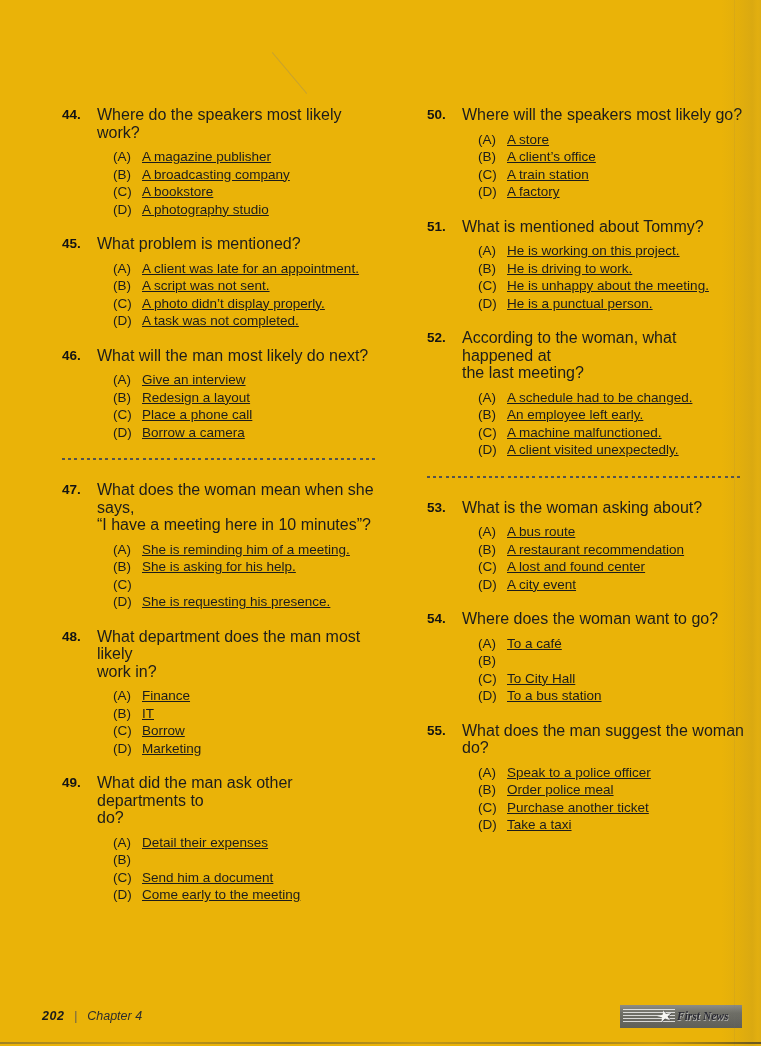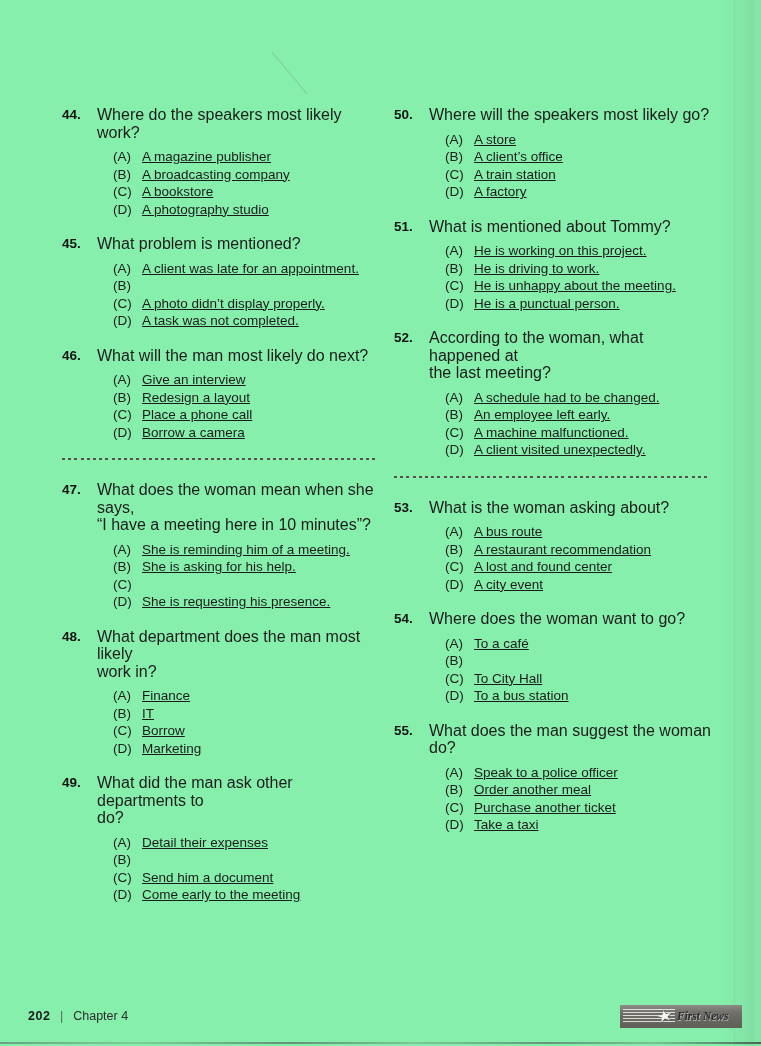--- a/index.html
+++ b/index.html
@@ -2,21 +2,21 @@
 <html><head>
 <meta charset="utf-8">
 <style>
   html,body{margin:0;padding:0;}
   body{
     width:761px;height:1046px;position:relative;overflow:hidden;
     background:#ffffff;
     font-family:"Liberation Sans","DejaVu Sans",sans-serif;
     color:#1e1e1e;
   }
-  .sheet{position:absolute;inset:0;background:#86efac;}
+  .sheet{position:absolute;inset:0;background:#eab308;}
 
   
   .edge-shadow{
     position:absolute;top:0;bottom:0;right:0;width:40px;pointer-events:none;
     background:linear-gradient(to right,rgba(0,0,0,0) 0%,rgba(90,90,90,0.05) 45%,rgba(90,90,90,0.11) 78%,rgba(120,120,120,0.07) 92%,rgba(120,120,120,0.10) 100%);
   }
   .edge-line{
     position:absolute;top:0;bottom:0;right:26px;width:1px;
     background:rgba(120,120,120,0.10);pointer-events:none;
   }
@@ -29,40 +29,40 @@
   }
   .scratch{
     position:absolute;left:289px;top:46px;width:1px;height:54px;
     background:rgba(130,130,130,0.35);transform:rotate(-40deg);
     border-radius:1px;pointer-events:none;
   }
 
   
   .col{position:absolute;top:106px;width:318px;}
   #col-left{left:62px;}
-  #col-right{left:394px;}
+  #col-right{left:427px;}
 
   .question{margin-bottom:17px;}
   .qrow{display:grid;grid-template-columns:35px 1fr;align-items:start;}
   .qnum{font-weight:bold;font-size:13.5px;line-height:17.5px;color:#141414;}
   .qtext{font-size:16px;line-height:17.5px;white-space:pre-line;color:#1c1c1c;}
   .options{margin-left:51px;margin-top:7px;}
   .option{display:grid;grid-template-columns:29px 1fr;font-size:13.5px;line-height:17.5px;}
   .letter{color:#1c1c1c;}
   .otext{color:#1c1c1c;text-decoration:underline;}
 
   .divider{
     height:2px;margin:14px 2px 21px 0;
     background:repeating-linear-gradient(to right,#55534f 0 3px,transparent 3px 6.2px);
   }
 
   
   .footer{
-    position:absolute;left:28px;top:1009px;font-size:12.5px;line-height:15px;
-    display:flex;align-items:flex-end;gap:10px;color:#2d2d2d;
+    position:absolute;left:42px;top:1009px;font-size:12.5px;line-height:15px;
+    display:flex;align-items:flex-end;gap:10px;color:#2d2d2d;font-style:italic;
   }
   .pagenum{font-weight:bold;color:#1b1b1b;letter-spacing:0.5px;}
   .sep{color:#555;font-size:11px;transform:scaleY(1.1);}
 
   
   .logo{
     position:absolute;left:620px;top:1005px;width:122px;height:23px;
     background:linear-gradient(to bottom,#8d8d86 0%,#6f6f67 35%,#5f5f58 100%);
     overflow:hidden;
   }
@@ -119,20 +119,21 @@
       <span class="qnum">45.</span>
       <span class="qtext">What problem is mentioned?</span>
     </div>
     <div class="options">
           <div class="option">
     <span class="letter">(A)</span>
     <span class="otext">A client was late for an appointment.</span>
   </div>
           <div class="option">
     <span class="letter">(B)</span>
+    <span class="otext">A script was not sent.</span>
   </div>
           <div class="option">
     <span class="letter">(C)</span>
     <span class="otext">A photo didn’t display properly.</span>
   </div>
           <div class="option">
     <span class="letter">(D)</span>
     <span class="otext">A task was not completed.</span>
   </div>
         </div>
@@ -363,21 +364,21 @@
       <span class="qnum">55.</span>
       <span class="qtext">What does the man suggest the woman do?</span>
     </div>
     <div class="options">
           <div class="option">
     <span class="letter">(A)</span>
     <span class="otext">Speak to a police officer</span>
   </div>
           <div class="option">
     <span class="letter">(B)</span>
-    <span class="otext">Order another meal</span>
+    <span class="otext">Order police meal</span>
   </div>
           <div class="option">
     <span class="letter">(C)</span>
     <span class="otext">Purchase another ticket</span>
   </div>
           <div class="option">
     <span class="letter">(D)</span>
     <span class="otext">Take a taxi</span>
   </div>
         </div>

